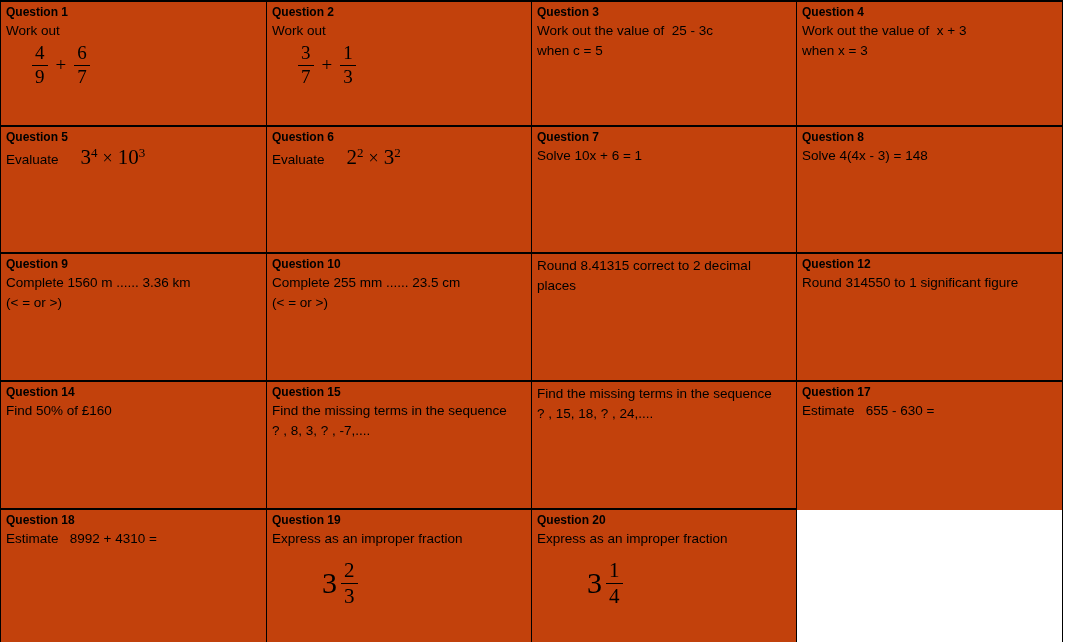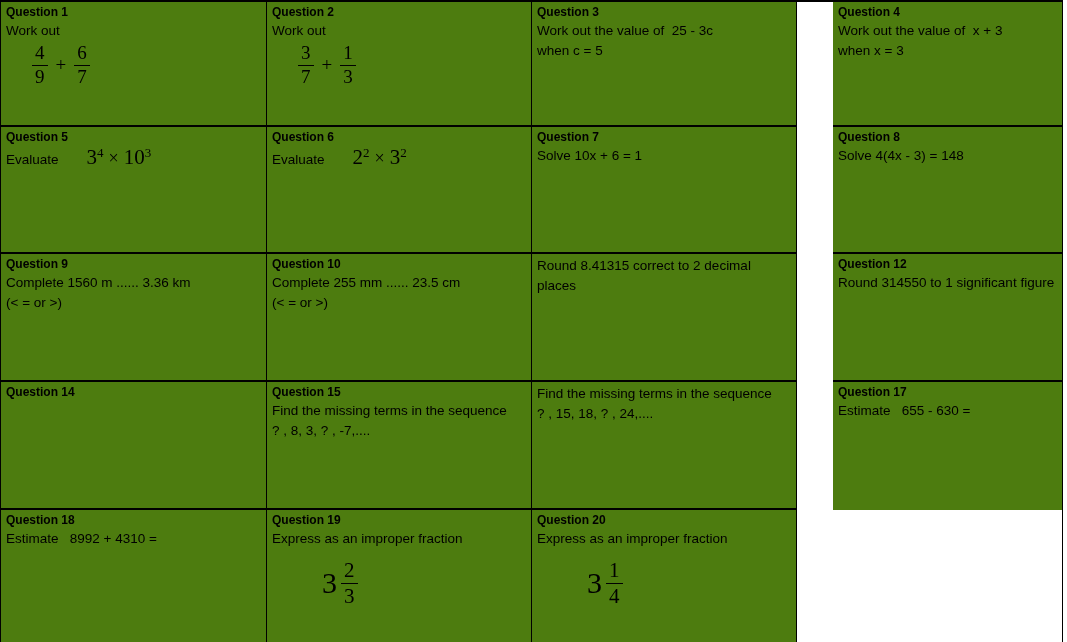--- a/index.html
+++ b/index.html
@@ -16,44 +16,44 @@
     border:1px solid #000;
     border-top-width:2px;
     border-bottom-width:2px;
     background:#fff;
   }
   .cell {
     border-right:1px solid #000;
     border-bottom:2px solid #000;
     padding:2px 4px 0 5px;
     overflow:hidden;
-    background:#4d7c0f;
-  }
-  .cell:nth-child(4n) { border-right:none;margin-left:36px; }
+    background:#c2410c;
+  }
+  .cell:nth-child(4n) { border-right:none; }
   .grid > .cell:nth-last-child(-n+4) { border-bottom:none; }
 
   .qhead { font-size:12px; font-weight:bold; line-height:17px; }
   .line  { font-size:13.5px; line-height:20px; white-space:pre; }
 
   .qrow-frac { display:flex; align-items:flex-start;flex-direction:column; }
   .qrow-pow  { display:flex; align-items:baseline; }
 
   .fmath {
     display:inline-flex; align-items:center;
     margin-left:26px; margin-top:2px;
     font-family:"Liberation Serif", serif;
   }
   .frac { display:inline-flex; flex-direction:column; align-items:center;
           font-size:19px; line-height:1.08; }
   .frac .num { border-bottom:1.6px solid #000; padding:0 3px 1px; }
   .frac .den { padding-top:1px; }
   .fop { font-size:19px; margin:0 8px; font-family:"Liberation Serif", serif; }
 
   .pmath { font-family:"Liberation Serif", serif; font-size:21px;
-           line-height:22px; margin-left:28px; white-space:pre; }
+           line-height:22px; margin-left:22px; white-space:pre; }
   .pmath sup { font-size:13px; line-height:0; vertical-align:7px; }
   .ptimes { font-size:18px; padding:0 5px; }
 
   .mixed { display:flex; align-items:center; margin:10px 0 0 50px;
            font-family:"Liberation Serif", serif; }
   .mixed .whole { font-size:30px; line-height:1; margin-right:4px; }
   .mixed .frac  { font-size:21px; }
 </style>
 </head>
 <body>
@@ -152,20 +152,21 @@
   </div>
 
   <div class="cell">
     <div class="qhead">Question 12</div>
     <div class="line">Round 314550 to 1 significant figure</div>
   </div>
 
 
   <div class="cell">
     <div class="qhead">Question 14</div>
+    <div class="line">Find 50% of £160</div>
   </div>
 
   <div class="cell">
     <div class="qhead">Question 15</div>
     <div class="line">Find the missing terms in the sequence</div>
     <div class="line">? , 8, 3, ? , -7,....</div>
   </div>
 
   <div class="cell">
     <div class="line">Find the missing terms in the sequence</div>

